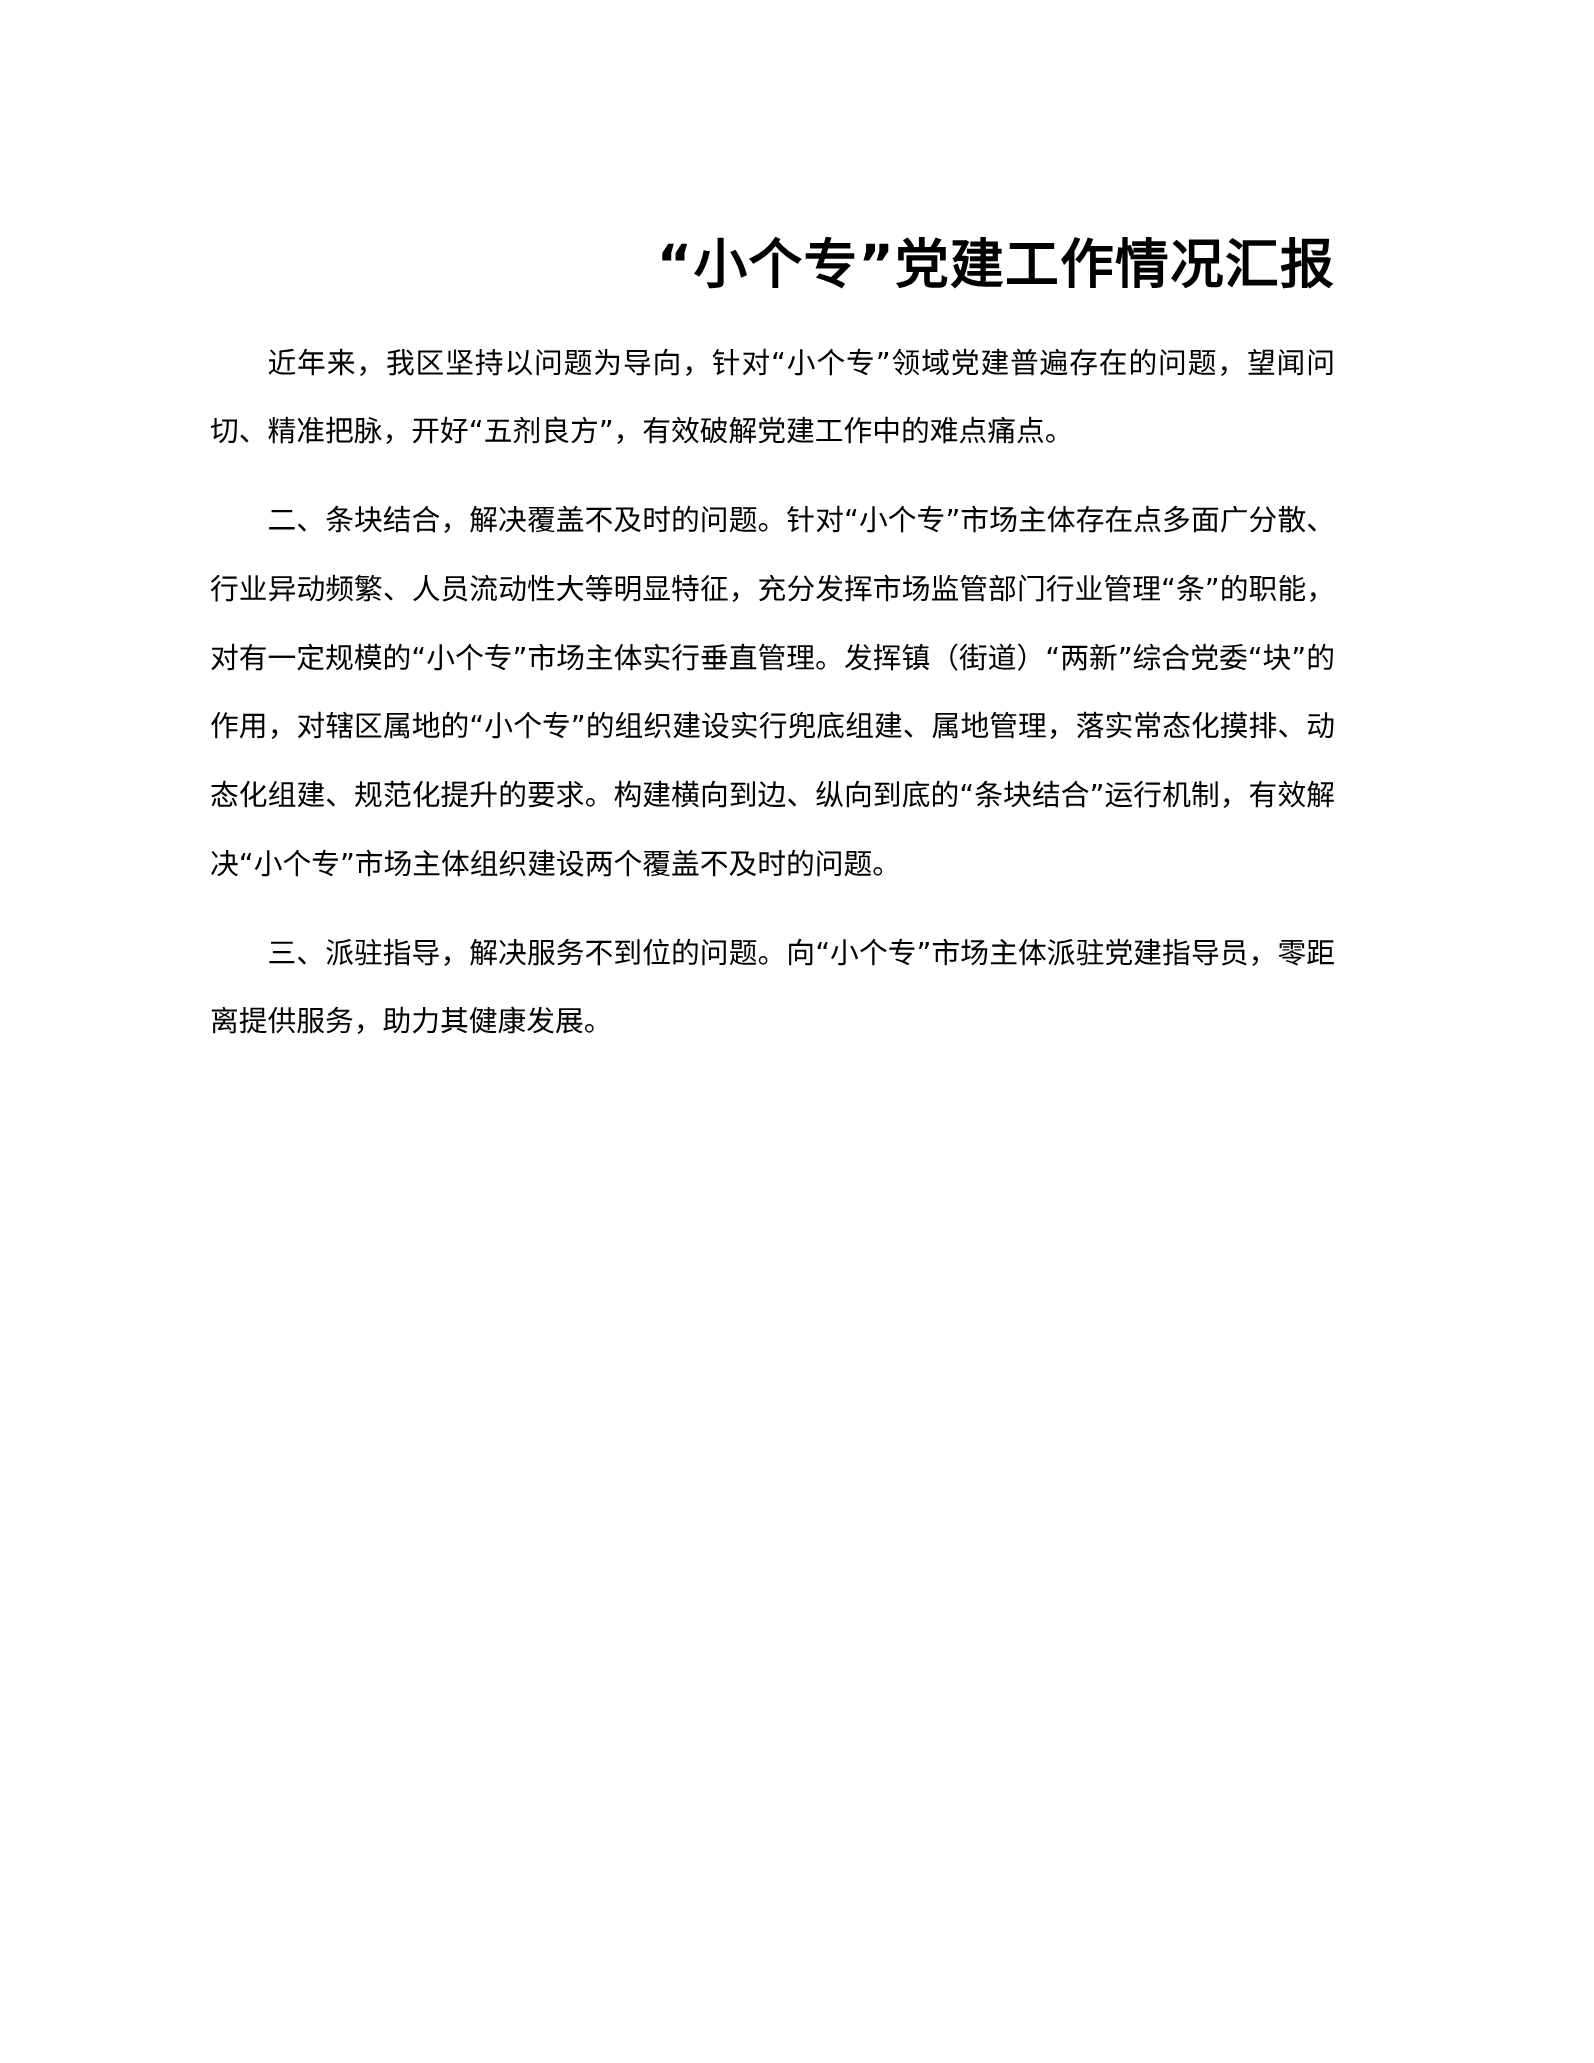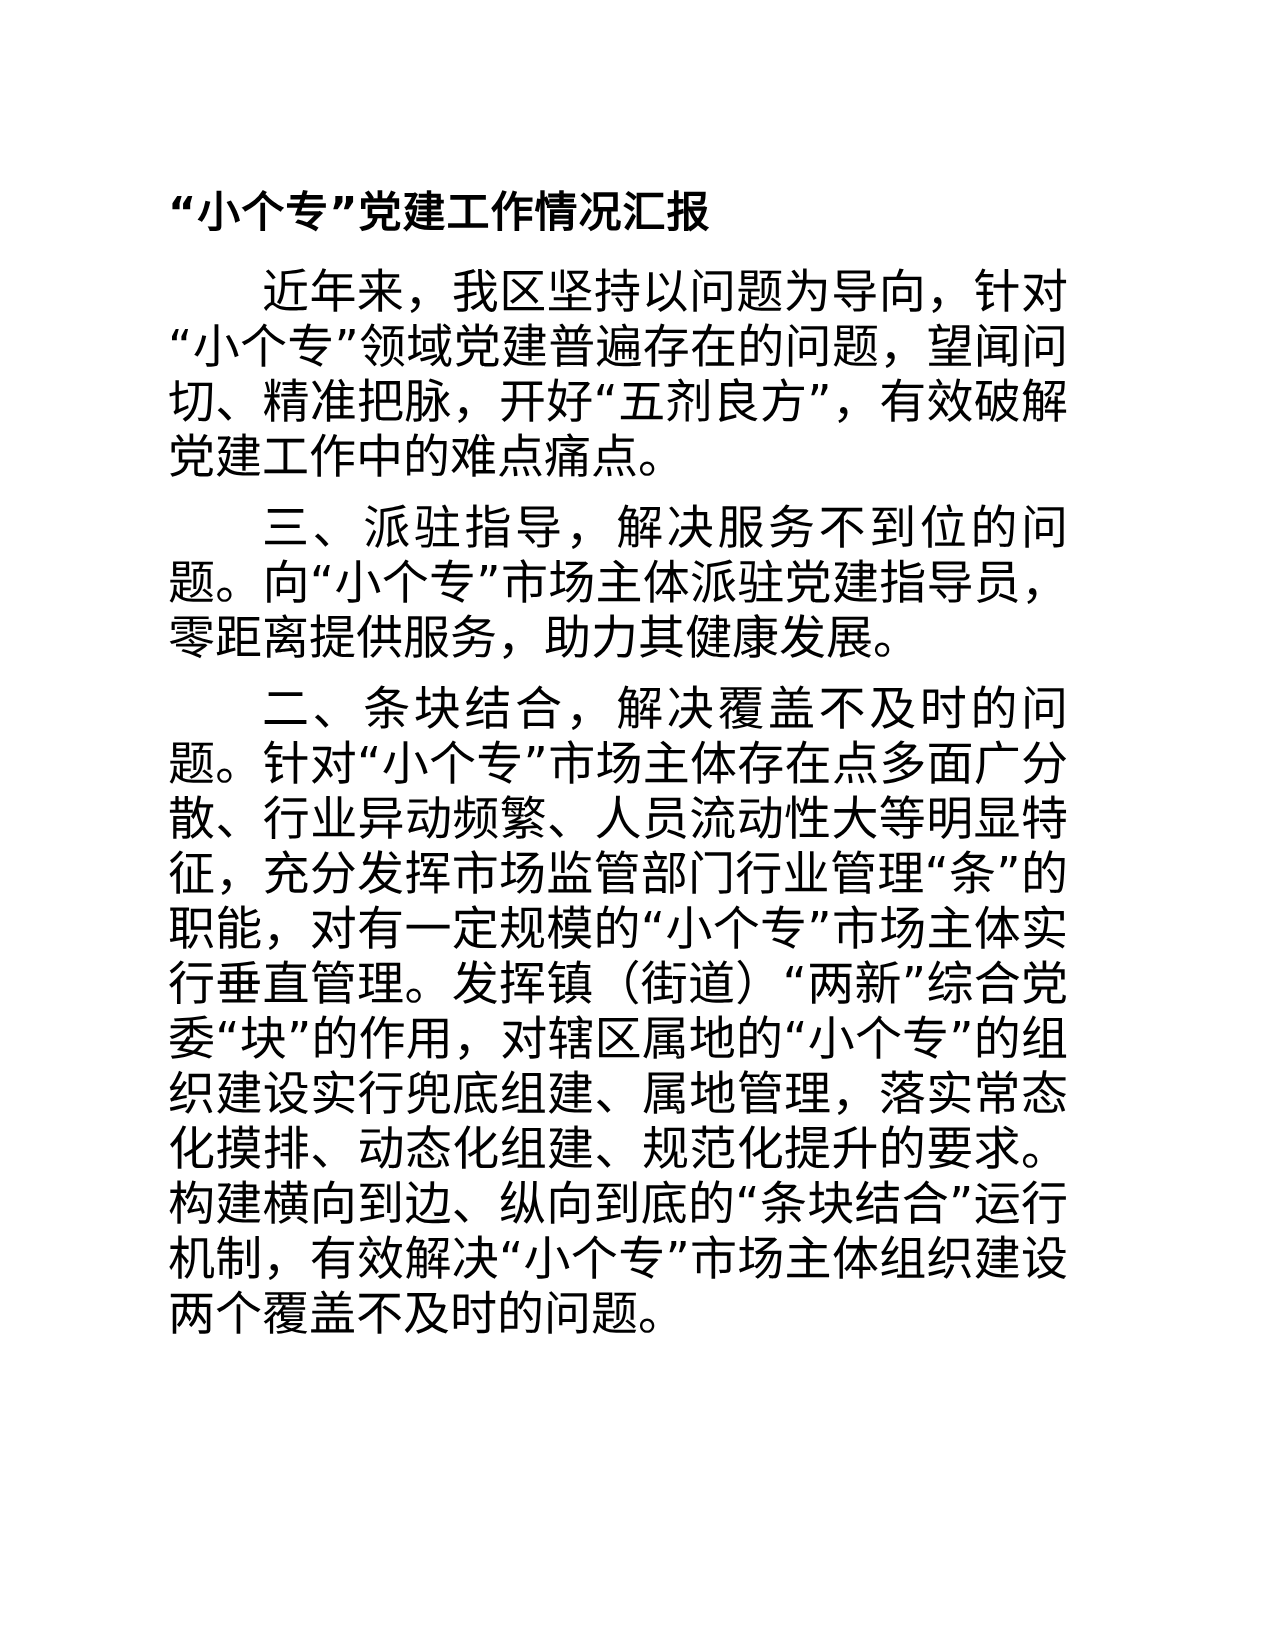--- a/index.html
+++ b/index.html
@@ -23,28 +23,28 @@
   }
   .page-body {
     position: absolute;
     left: 168px;
     top: 186px;
     width: 900px;
   }
   .doc-title {
     font-size: 43px;
     font-weight: 700;
-    text-align: left;
+    text-align: right;
     letter-spacing: 1px;
     line-height: 1.25;
     margin: 0 0 24px 0;
     white-space: nowrap;
   }
   .doc-paragraph {
-    font-size: 47px;
+    font-size: 23px;
     font-weight: 400;
     line-height: 55px;
     text-align: justify;
     text-justify: inter-ideograph;
     text-indent: 2em;
     margin: 4px 0 16px 0;
     letter-spacing: 0px;
     word-break: break-all;
   }
   .doc-paragraph:last-child {
@@ -55,18 +55,18 @@
 <body>
 
 <div class="page">
   <div class="page-body">
 
     <h1 class="doc-title">“小个专”党建工作情况汇报</h1>
 
     <p class="doc-paragraph">近年来，我区坚持以问题为导向，针对“小个专”领域党建普遍存在的问题，望闻问切、精准把脉，开好“五剂良方”，有效破解党建工作中的难点痛点。</p>
 
 
+    <p class="doc-paragraph">二、条块结合，解决覆盖不及时的问题。针对“小个专”市场主体存在点多面广分散、行业异动频繁、人员流动性大等明显特征，充分发挥市场监管部门行业管理“条”的职能，对有一定规模的“小个专”市场主体实行垂直管理。发挥镇（街道）“两新”综合党委“块”的作用，对辖区属地的“小个专”的组织建设实行兜底组建、属地管理，落实常态化摸排、动态化组建、规范化提升的要求。构建横向到边、纵向到底的“条块结合”运行机制，有效解决“小个专”市场主体组织建设两个覆盖不及时的问题。</p>
+
     <p class="doc-paragraph">三、派驻指导，解决服务不到位的问题。向“小个专”市场主体派驻党建指导员，零距离提供服务，助力其健康发展。</p>
-
-    <p class="doc-paragraph">二、条块结合，解决覆盖不及时的问题。针对“小个专”市场主体存在点多面广分散、行业异动频繁、人员流动性大等明显特征，充分发挥市场监管部门行业管理“条”的职能，对有一定规模的“小个专”市场主体实行垂直管理。发挥镇（街道）“两新”综合党委“块”的作用，对辖区属地的“小个专”的组织建设实行兜底组建、属地管理，落实常态化摸排、动态化组建、规范化提升的要求。构建横向到边、纵向到底的“条块结合”运行机制，有效解决“小个专”市场主体组织建设两个覆盖不及时的问题。</p>
 
   </div>
 </div>
 
 </body></html>

